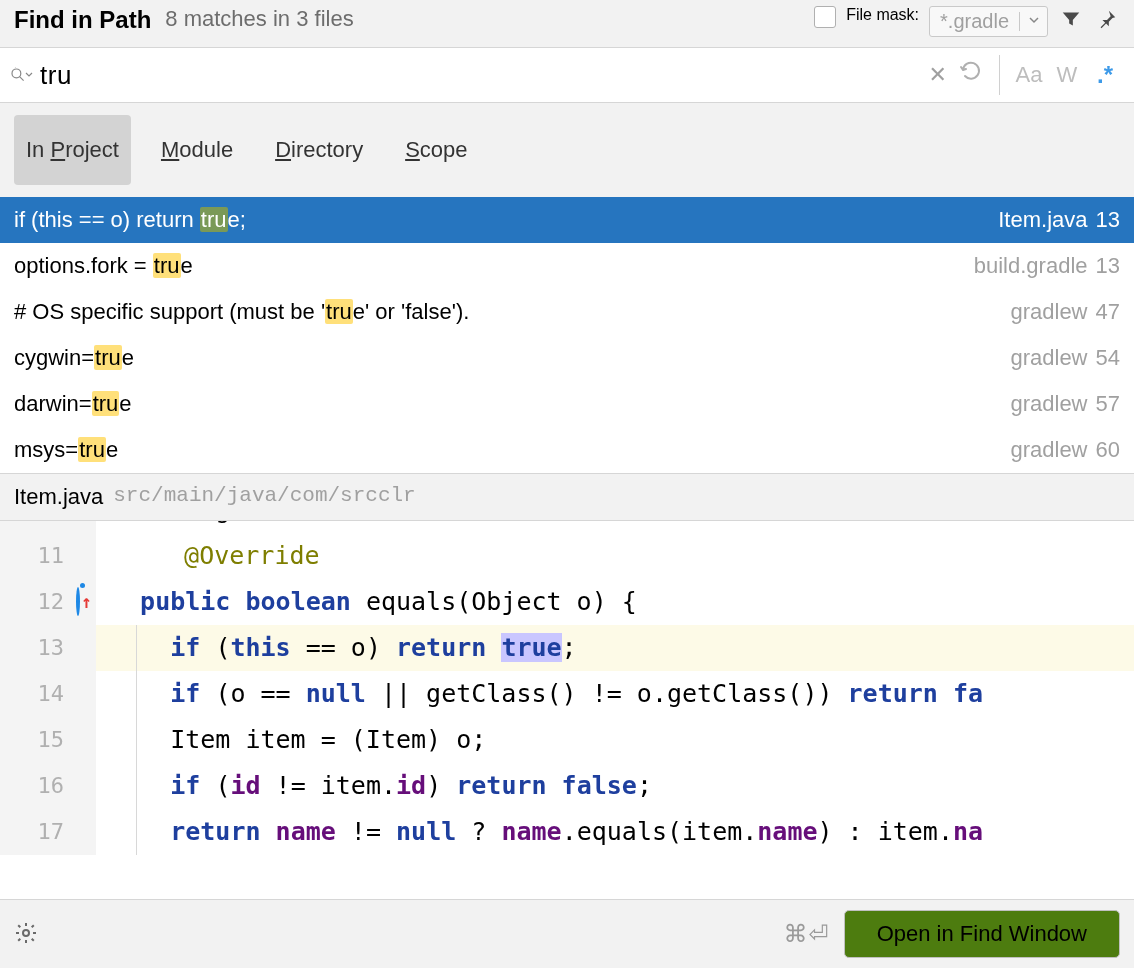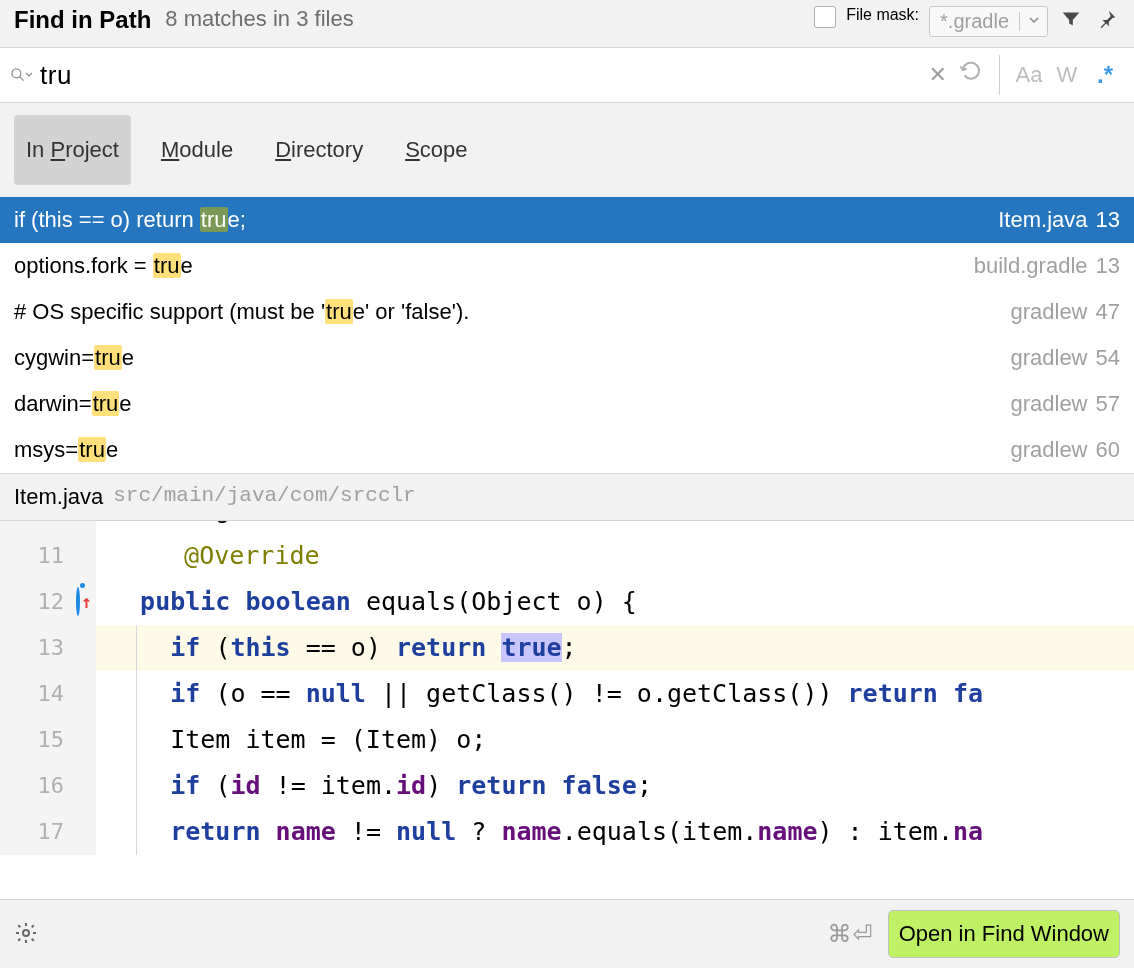--- a/index.html
+++ b/index.html
@@ -113,21 +113,21 @@
 .tok-match { background: #c9c6ff; }
 
 
 .footer {
   display: flex; align-items: center; padding: 10px 14px; border-top: 1px solid #d6d6d6; background: #f2f2f2;
 }
 .gear-btn { color: #6a6a6a; cursor: pointer; }
 .footer-spacer { flex: 1; }
 .kbd-hint { color: #9a9a9a; font-size: 24px; margin-right: 14px; letter-spacing: 1px; }
 .open-btn {
-  background: #bef264; border: 1px solid #c0c0c0; border-radius: 5px; font-size: 22px; padding: 10px 10px;
+  background: #4d7c0f; border: 1px solid #c0c0c0; border-radius: 5px; font-size: 22px; padding: 10px 32px;
 }
 
 
 .chev svg, .search-icon svg { width: 16px; height: 16px; }
 </style>
 </head>
 <body>
 
 <div class="header">
   <span class="title">Find in Path</span>

